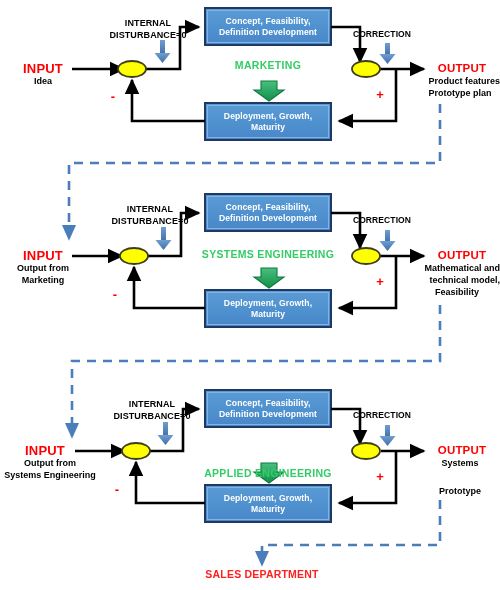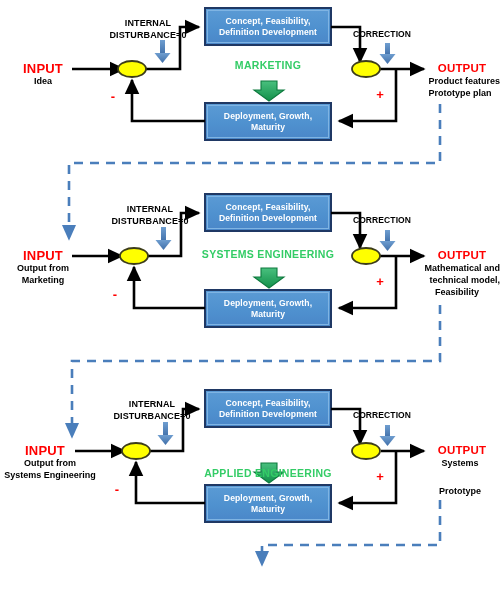--- a/index.html
+++ b/index.html
@@ -235,14 +235,15 @@
 
   <div class="txt lbl-corr" style="left:337px;top:411px;width:90px;">CORRECTION</div>
 
   <div class="txt sign-minus" style="left:109px;top:483px;width:16px;">-</div>
   <div class="txt sign-plus" style="left:372px;top:470px;width:16px;">+</div>
 
   <div class="txt lbl-output" style="left:428px;top:444px;width:68px;">OUTPUT</div>
   <div class="txt lbl-output-sub" style="left:420px;top:458px;width:80px;">Systems</div>
   <div class="txt lbl-output-sub" style="left:420px;top:486px;width:80px;">Prototype</div>
 
+  <div class="txt lbl-sales" style="left:192px;top:569px;width:140px;">SALES DEPARTMENT</div>
 
 </div>
 
 </body></html>

